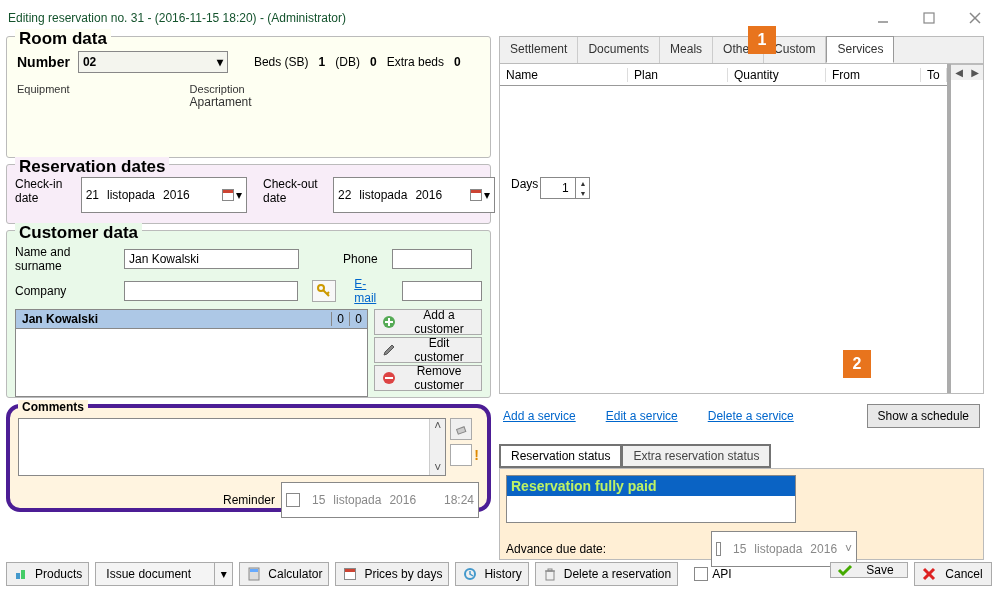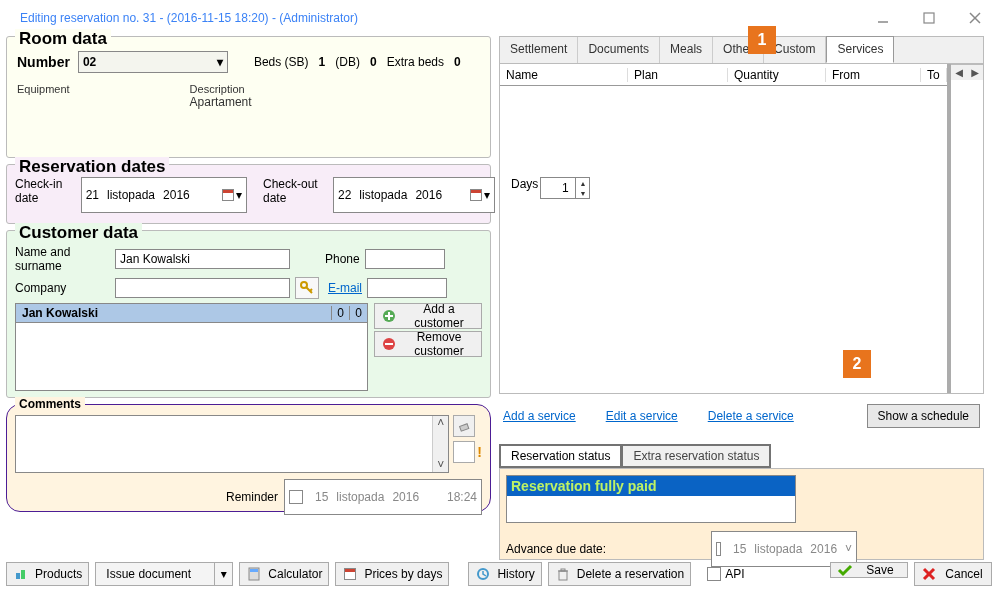--- a/index.html
+++ b/index.html
@@ -1,17 +1,17 @@
 <!DOCTYPE html>
 <html><head>
 <meta charset="utf-8">
 <style>
 * { box-sizing: border-box; font-family: Arial, sans-serif; font-size: 12px; }
 body { margin: 0; padding: 0; background: #fff; width: 998px; height: 596px; overflow: hidden; position: relative; }
-.titlebar { height: 36px; display: flex; align-items: center; padding: 0 20px; color: #3b82f6; background: #fff; position: relative; }
+.titlebar { height: 36px; display: flex; align-items: center; padding: 0 8px; color: #14532d; background: #fff; position: relative; }
 .titlebar .controls { position: absolute; right: 0; top: 0; display: flex; }
 .titlebar .controls .ctrl { width: 46px; height: 36px; display: flex; align-items: center; justify-content: center; color: #888; }
 .annot { position: absolute; width: 28px; height: 28px; background: #e8741d; color: #fff; display: flex; align-items: center; justify-content: center; font-weight: bold; font-size: 16px; z-index: 50; }
 .content { display: flex; gap: 8px; padding: 0 6px; }
 .left { width: 485px; }
 .right { width: 485px; }
 .groupbox { border: 1px solid #bbb; border-radius: 3px; position: relative; margin-bottom: 6px; }
 .groupbox .legend { position: absolute; top: -8px; left: 8px; background: inherit; padding: 0 4px; font-weight: bold; font-size: 17px; }
 .room-data { background: #fefff2; height: 122px; }
 .room-data .legend { background: #fefff2; }
@@ -27,38 +27,38 @@
 .dates-row { display: flex; padding: 12px 8px 4px 8px; gap: 16px; }
 .date-col { display: flex; gap: 2px; }
 .date-input { display: flex; align-items: center; border: 1px solid #888; background: #fff; height: 36px; padding: 0 4px; gap: 8px; }
 .date-input.small { width: 192px; }
 .date-input .dd { margin-left: auto; display:flex; align-items:center; gap:2px; }
 .days-field { width: 50px; height: 22px; border: 1px solid #888; background: #fff; display: flex; align-items: center; justify-content: center; position: relative; }
 .spinner { position: absolute; right: 0; top: 0; bottom: 0; width: 14px; display: flex; flex-direction: column; }
 .spinner div { flex: 1; border-left: 1px solid #888; display: flex; align-items: center; justify-content: center; font-size: 7px; color: #333;}
 .cust-data { background: #e9f9e9; height: 168px; }
 .cust-data .legend { background: #e9f9e9; }
-.cust-row { display: flex; align-items: center; margin: 4px 8px; gap: 5px; }
+.cust-row { display: flex; align-items: center; margin: 4px 8px; gap: 14px; }
 .cust-row .lbl { width: 95px; }
 .text-input { height: 20px; border: 1px solid #888; background: #fff; padding: 0 4px; display: flex; align-items: center; }
 .text-input.w175 { width: 175px; }
 .text-input.w80 { width: 80px; }
 .key-btn { width: 24px; height: 22px; border: 1px solid #aaa; background: #f8f8f8; display: flex; align-items: center; justify-content: center; }
 .link { color: #0066cc; text-decoration: underline; cursor: pointer; }
 .cust-list-area { display: flex; margin: 4px 8px; gap: 6px; }
 .cust-list { width: 370px; }
 .cust-list .selected-row { background: #adc8e6; border: 1px solid #888; height: 20px; display: flex; align-items: center; }
 .cust-list .selected-row .name { flex: 1; padding: 0 6px; font-weight: bold; }
 .cust-list .selected-row .cell { width: 18px; border-left: 1px solid #888; text-align: center; }
 .cust-list .rest { border: 1px solid #888; border-top: none; background: #fff; height: 68px; }
 .cust-btns { display: flex; flex-direction: column; gap: 2px; }
 .std-btn { display: flex; align-items: center; padding: 0 6px; height: 26px; border: 1px solid #aaa; background: #f0f0f0; gap: 6px; }
 .std-btn .icon { width: 16px; height: 16px; display: flex; align-items: center; justify-content: center; }
 .std-btn .lbl { flex: 1; text-align: center; }
-.comments-box { border: 1px solid #4c1d95; border-radius: 14px; background: #fff4e0; height: 108px; position: relative; padding: 10px 8px 4px 8px; }
+.comments-box { border: 4px solid #4c1d95; border-radius: 14px; background: #fff4e0; height: 108px; position: relative; padding: 10px 8px 4px 8px; }
 .comments-box .legend { position: absolute; top: -8px; left: 8px; padding: 0 4px; background: #fff4e0; font-weight: bold; }
 .comments-inner { display: flex; gap: 4px; }
 .comments-ta { flex: 1; height: 58px; border: 1px solid #888; background: #fff; position: relative; }
 .comments-ta .sc { position: absolute; right: 0; top: 0; bottom: 0; width: 16px; background: #f0f0f0; border-left: 1px solid #ccc; display:flex; flex-direction:column; justify-content:space-between; align-items:center; font-size:9px; color:#555;}
 .comments-side { display: flex; flex-direction: column; gap: 4px; }
 .comments-side .sq { width: 22px; height: 22px; border: 1px solid #aaa; background: #f0f0f0; display:flex; align-items:center; justify-content:center; }
 .comments-side .sq2 { width: 22px; height: 22px; border: 1px solid #aaa; background: #fff; position: relative; }
 .reminder-row { display: flex; justify-content: flex-end; align-items: center; gap: 6px; margin-top: 6px;}
 .right-tabs { border: 1px solid #bbb; height: 28px; display: flex; background: #f0f0f0; }
 .tab { padding: 5px 10px; border-right: 1px solid #ccc; color: #333; }
@@ -229,20 +229,28 @@
                   <circle cx="7" cy="7" r="6" fill="#5a5"></circle>
                   <line x1="3" y1="7" x2="11" y2="7" stroke="#fff" stroke-width="2"></line>
                   <line x1="7" y1="3" x2="7" y2="11" stroke="#fff" stroke-width="2"></line>
                 </svg>
               </span>
             <span class="lbl">Add a customer</span>
           </div>
           <div class="std-btn" style="width:108px;">
             <span class="icon">
                 <svg width="14" height="14">
+                  <path d="M2 12 L3 9 L10 2 L12 4 L5 11 Z" fill="#888" stroke="#555"></path>
+                </svg>
+              </span>
+            <span class="lbl">Edit customer</span>
+          </div>
+          <div class="std-btn" style="width:108px;">
+            <span class="icon">
+                <svg width="14" height="14">
                   <circle cx="7" cy="7" r="6" fill="#d44"></circle>
                   <line x1="3" y1="7" x2="11" y2="7" stroke="#fff" stroke-width="2"></line>
                 </svg>
               </span>
             <span class="lbl">Remove customer</span>
           </div>
         </div>
       </div>
     </div>
 
@@ -356,21 +364,21 @@
         </svg>
       </span>
     <span>Calculator</span>
   </div>
   <div class="std-btn" style="height:24px;">
     <span class="icon">
         <span class="cal-icon"></span>
       </span>
     <span>Prices by days</span>
   </div>
-  <div class="std-btn" style="height:24px;margin-left:13px;">
+  <div class="std-btn" style="height:24px;">
     <span class="icon">
         <svg width="14" height="14">
           <circle cx="7" cy="7" r="5" fill="none" stroke="#49c" stroke-width="2"></circle>
           <path d="M7 4 L7 7 L10 9" stroke="#49c" fill="none" stroke-width="1.5"></path>
         </svg>
       </span>
     <span>History</span>
   </div>
   <div class="std-btn" style="height:24px;">
     <span class="icon">

